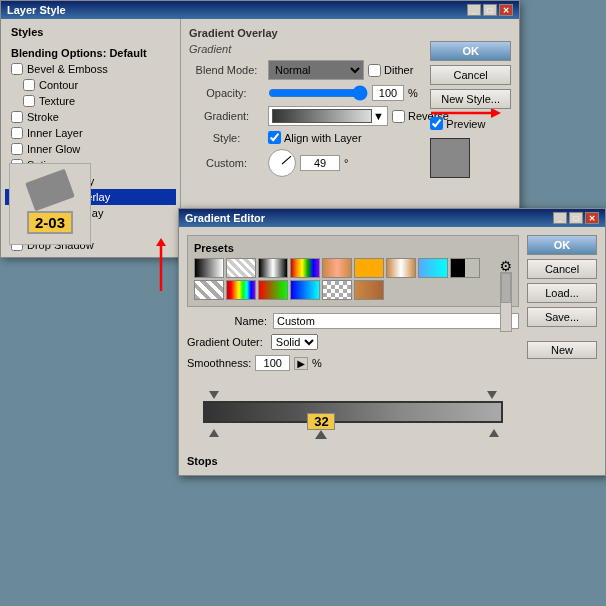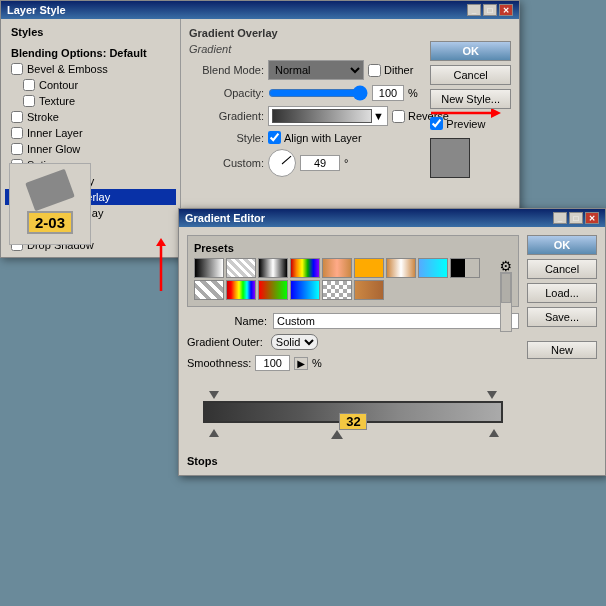--- a/index.html
+++ b/index.html
@@ -65,21 +65,21 @@
       margin-bottom: 4px;
     }
     .form-row {
       display: flex;
       align-items: center;
       margin-bottom: 5px;
       gap: 4px;
     }
     .form-label {
       width: 75px;
-      text-align: right;
+      text-align: center;
       color: #333;
     }
     .form-select {
       background: #737373;
       border: 1px solid #999;
       padding: 2px 2px;
       width: 96px;
     }
     .form-input {
       background: white;
@@ -440,21 +440,21 @@
           </div>
         </div>
 
         <div class="ge-row">
           <span class="ge-label">Name:</span>
           <input type="text" class="ge-input" value="Custom" style="">
         </div>
 
         <div class="gradient-type-row">
           <span style="margin-right:2px;">Gradient Outer:</span>
-          <select style="font-size:11px;border-radius:7px;">
+          <select style="font-size:11px;">
             <option>Solid</option>
           </select>
         </div>
 
         <div class="smoothness-row">
           <span>Smoothness:</span>
           <input type="text" class="smooth-input" value="100" style="">
           <span style="font-size:10px;cursor:pointer;background:#d4d0c8;border:1px solid #999;padding:0 2px;">▶</span>
           <span>%</span>
         </div>
@@ -467,21 +467,21 @@
           </div>
 
           <div style="height:22px; background:linear-gradient(to right,#333,#555 32%,#888,#aaa); border:2px solid #333; margin:0 2px;"></div>
 
           <div style="position:relative; height:16px;">
             <div style="position:absolute;left:8px;bottom:2px;display:flex;flex-direction:column;align-items:center;">
               <div style="width:0;height:0;border-left:5px solid transparent;border-right:5px solid transparent;border-bottom:8px solid #555;"></div>
             </div>
 
             <div style="position:absolute;left:35%;bottom:0;display:flex;flex-direction:column;align-items:center;">
-              <div style="background:#f4c842;border:1px solid #888;font-weight:bold;font-size:13px;padding:0 5px;min-width:28px;text-align:center;margin-left:32px;">32</div>
+              <div style="background:#f4c842;border:1px solid #888;font-weight:bold;font-size:13px;padding:0 5px;min-width:28px;text-align:center;">32</div>
               <div style="width:0;height:0;border-left:6px solid transparent;border-right:6px solid transparent;border-bottom:9px solid #555;"></div>
             </div>
 
             <div style="position:absolute;right:6px;bottom:2px;">
               <div style="width:0;height:0;border-left:5px solid transparent;border-right:5px solid transparent;border-bottom:8px solid #555;"></div>
             </div>
           </div>
         </div>
 
         <div class="stops-section">

